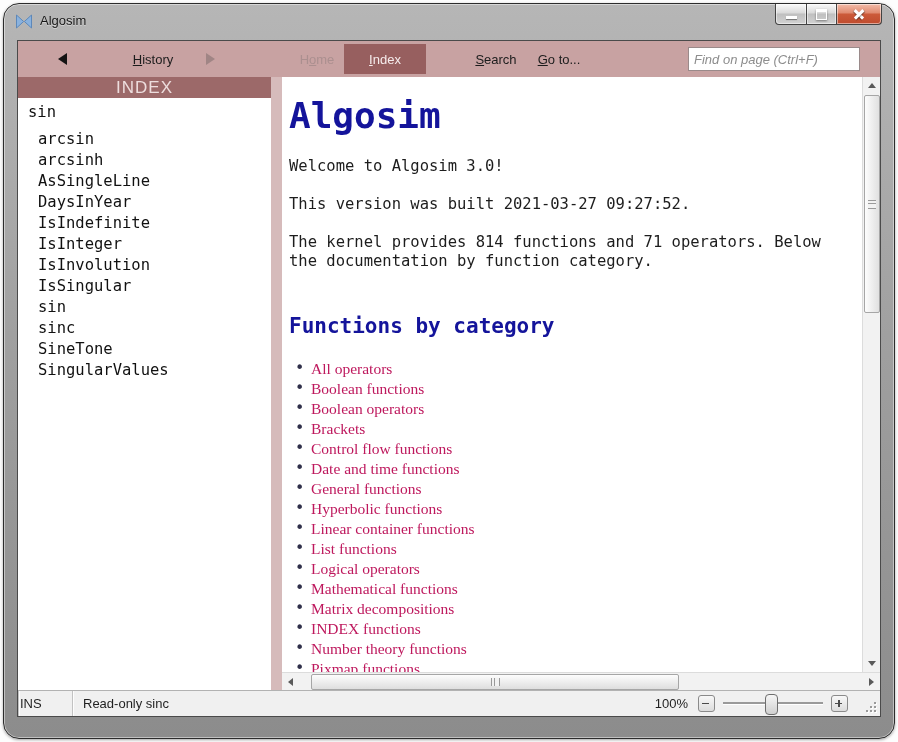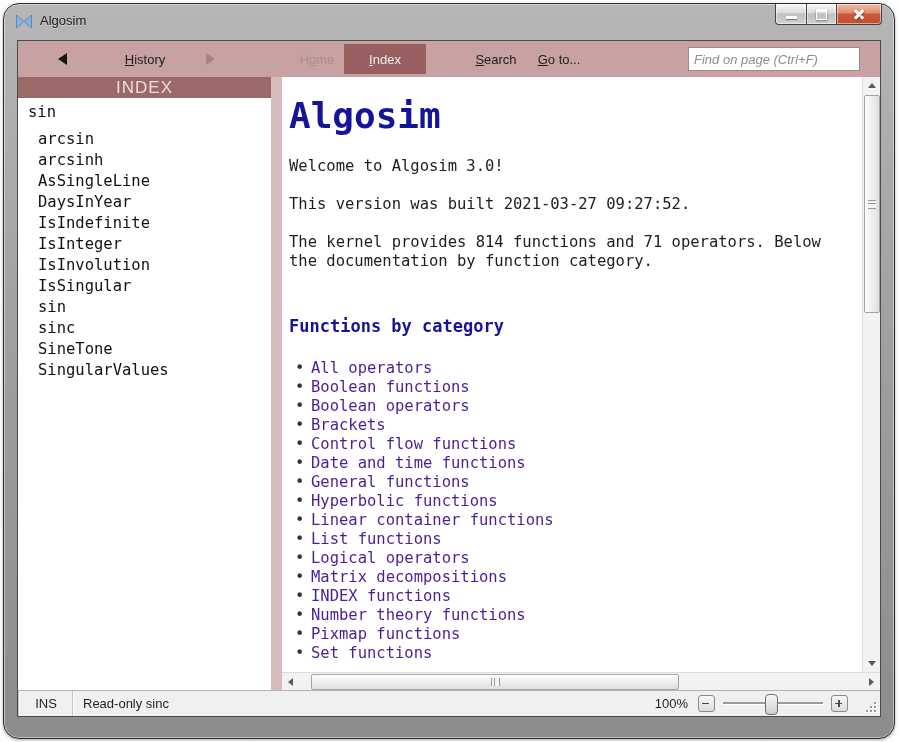--- a/index.html
+++ b/index.html
@@ -30,21 +30,21 @@
   .client{position:absolute;left:13px;right:13px;top:36px;bottom:21px;border:1px solid #4a4a4a;
           background:#fff;display:flex;flex-direction:column;overflow:hidden;}
   
   .toolbar{position:relative;height:36px;background:#c8a2a2;flex:0 0 auto;font-size:13px;color:#1c1c1c;}
   .tb-item{position:absolute;top:0;height:36px;display:flex;align-items:center;justify-content:center;
            cursor:default;white-space:nowrap;}
   .tri-left{width:0;height:0;border-top:6px solid transparent;border-bottom:6px solid transparent;
             border-right:9px solid #141414;}
   .tri-right{width:0;height:0;border-top:6px solid transparent;border-bottom:6px solid transparent;
             border-left:9px solid #a08585;}
-  .tb-back{left:30px;width:28px;} .tb-history{left:72px;width:110px;} .tb-fwd{left:178px;width:28px;}
+  .tb-back{left:30px;width:28px;} .tb-history{left:80px;width:110px;} .tb-fwd{left:178px;width:28px;}
   .tb-home{left:258px;width:82px;color:#ab8f8f;}
   .tb-index{left:326px;width:82px;top:3px;height:30px;background:#975f5f;color:#f6ecec;}
   .tb-search{left:440px;width:76px;} .tb-goto{left:500px;width:82px;}
   .u{text-decoration:underline;}
   .tb-find{position:absolute;right:20px;top:6px;width:160px;height:22px;border:1px solid #9a8a8a;
            background:#fff;font-size:13px;padding:0 5px;font-family:"Liberation Sans",sans-serif;}
   .tb-find::placeholder{font-style:italic;color:#8d8d8d;}
   
   .main{flex:1 1 auto;display:flex;min-height:0;}
   .sidebar{flex:0 0 253px;background:#fff;overflow:hidden;font-family:"DejaVu Sans Mono",monospace;
@@ -56,25 +56,25 @@
   .index-item{height:21px;line-height:21px;padding-left:20px;cursor:default;white-space:nowrap;}
   .splitter{flex:0 0 11px;background:#d6bbbb;cursor:col-resize;}
   .right-col{flex:1 1 auto;display:flex;flex-direction:column;min-width:0;}
   .content-row{flex:1 1 auto;display:flex;min-height:0;}
   
   .page{flex:1 1 auto;overflow:hidden;padding-left:7px;font-family:"DejaVu Sans Mono",monospace;
         font-size:15.5px;color:#1d1d1d;}
   .page h1{margin:18px 0 0;font-size:36px;line-height:42px;font-weight:bold;color:#14149b;}
   .page p{margin:20px 0 0;line-height:19px;white-space:pre;}
   .page p.tight{margin-top:19px;}
-  .page h2{margin:42px 0 0;font-size:17px;line-height:26px;font-weight:bold;color:#14149b;white-space:pre;}
+  .page h2{margin:42px 0 0;font-size:21px;line-height:26px;font-weight:bold;color:#14149b;white-space:pre;}
   .cat-list{margin:20px 0 0;padding:0;list-style:none;}
   .cat-list li{position:relative;line-height:19px;padding-left:22px;white-space:nowrap;}
   .cat-list li::before{content:"•";position:absolute;left:6px;color:#30304a;}
-  .cat-link{color:#4c1d95;cursor:pointer;}
+  .cat-link{color:#be185d;cursor:pointer;font-family:Liberation Serif, serif;}
   
   .vscroll{flex:0 0 17px;position:relative;background:#f2f2f2;border-left:1px solid #dcdcdc;}
   .hscroll{flex:0 0 17px;position:relative;background:#f2f2f2;border-top:1px solid #dcdcdc;
            display:flex;align-items:stretch;}
   .sb-btn{position:relative;width:17px;height:17px;flex:0 0 17px;display:flex;align-items:center;justify-content:center;}
   .vscroll .sb-up{position:absolute;top:0;left:0;} .vscroll .sb-down{position:absolute;bottom:0;left:0;}
   .arr-up{width:0;height:0;border-left:4px solid transparent;border-right:4px solid transparent;border-bottom:5px solid #5a5a5a;}
   .arr-down{width:0;height:0;border-left:4px solid transparent;border-right:4px solid transparent;border-top:5px solid #5a5a5a;}
   .arr-left{width:0;height:0;border-top:4px solid transparent;border-bottom:4px solid transparent;border-right:5px solid #5a5a5a;}
   .arr-right{width:0;height:0;border-top:4px solid transparent;border-bottom:4px solid transparent;border-left:5px solid #5a5a5a;}
@@ -85,21 +85,21 @@
   .h-track{flex:1 1 auto;position:relative;}
   .h-thumb{position:absolute;left:12px;top:1px;width:366px;height:14px;border:1px solid #a6a6a6;border-radius:2px;
            background:linear-gradient(#fdfdfd,#dedede);display:flex;align-items:center;justify-content:center;}
   .h-grip{width:7px;height:8px;border-left:1px solid #9a9a9a;border-right:1px solid #9a9a9a;
           background:linear-gradient(90deg,#f2f2f2 0 2px,#9a9a9a 2px 3px,#f2f2f2 3px 5px);}
   
   .statusbar{flex:0 0 25px;background:#f0f0f0;border-top:1px solid #b2b2b2;display:flex;align-items:center;
              font-size:13px;color:#1f1f1f;}
   .st-sec1{flex:0 0 222px;text-align:center;white-space:pre;}
   .st-div{align-self:stretch;width:0;border-left:1px solid #c2c2c2;border-right:1px solid #fdfdfd;}
-  .st-sec2{flex:0 0 52px;text-align:center;}
+  .st-sec2{flex:0 0 52px;text-align:left;}
   .st-sec3{flex:1 1 auto;padding-left:9px;}
   .zoom-group{display:flex;align-items:center;margin-right:16px;}
   .zoom-label{margin-right:10px;}
   .zoom-btn{width:15px;height:15px;border:1px solid #8a8a8a;border-radius:3px;position:relative;
             background:linear-gradient(#f8f8f8,#dcdcdc);}
   .zoom-btn .bar-h{position:absolute;left:3px;top:6.5px;width:7px;height:1.5px;background:#4a4a4a;}
   .zoom-btn .bar-v{position:absolute;left:6.2px;top:3.5px;width:1.5px;height:7px;background:#4a4a4a;}
   .zoom-slider{position:relative;width:100px;height:19px;margin:0 8px;}
   .zoom-track{position:absolute;left:0;right:0;top:8px;height:2px;background:#9a9a9a;
               border-bottom:1px solid #fff;}
@@ -206,20 +206,21 @@
                 <li><span class="cat-link">Boolean functions</span></li>
                 <li><span class="cat-link">Boolean operators</span></li>
                 <li><span class="cat-link">Brackets</span></li>
                 <li><span class="cat-link">Control flow functions</span></li>
                 <li><span class="cat-link">Date and time functions</span></li>
                 <li><span class="cat-link">General functions</span></li>
                 <li><span class="cat-link">Hyperbolic functions</span></li>
                 <li><span class="cat-link">Linear container functions</span></li>
                 <li><span class="cat-link">List functions</span></li>
                 <li><span class="cat-link">Logical operators</span></li>
+                <li><span class="cat-link">Mathematical functions</span></li>
                 <li><span class="cat-link">Matrix decompositions</span></li>
                 <li><span class="cat-link">INDEX functions</span></li>
                 <li><span class="cat-link">Number theory functions</span></li>
                 <li><span class="cat-link">Pixmap functions</span></li>
                 <li><span class="cat-link">Set functions</span></li>
               </ul>
             </div>
 
             <div class="vscroll">
               <div class="sb-btn sb-up">

